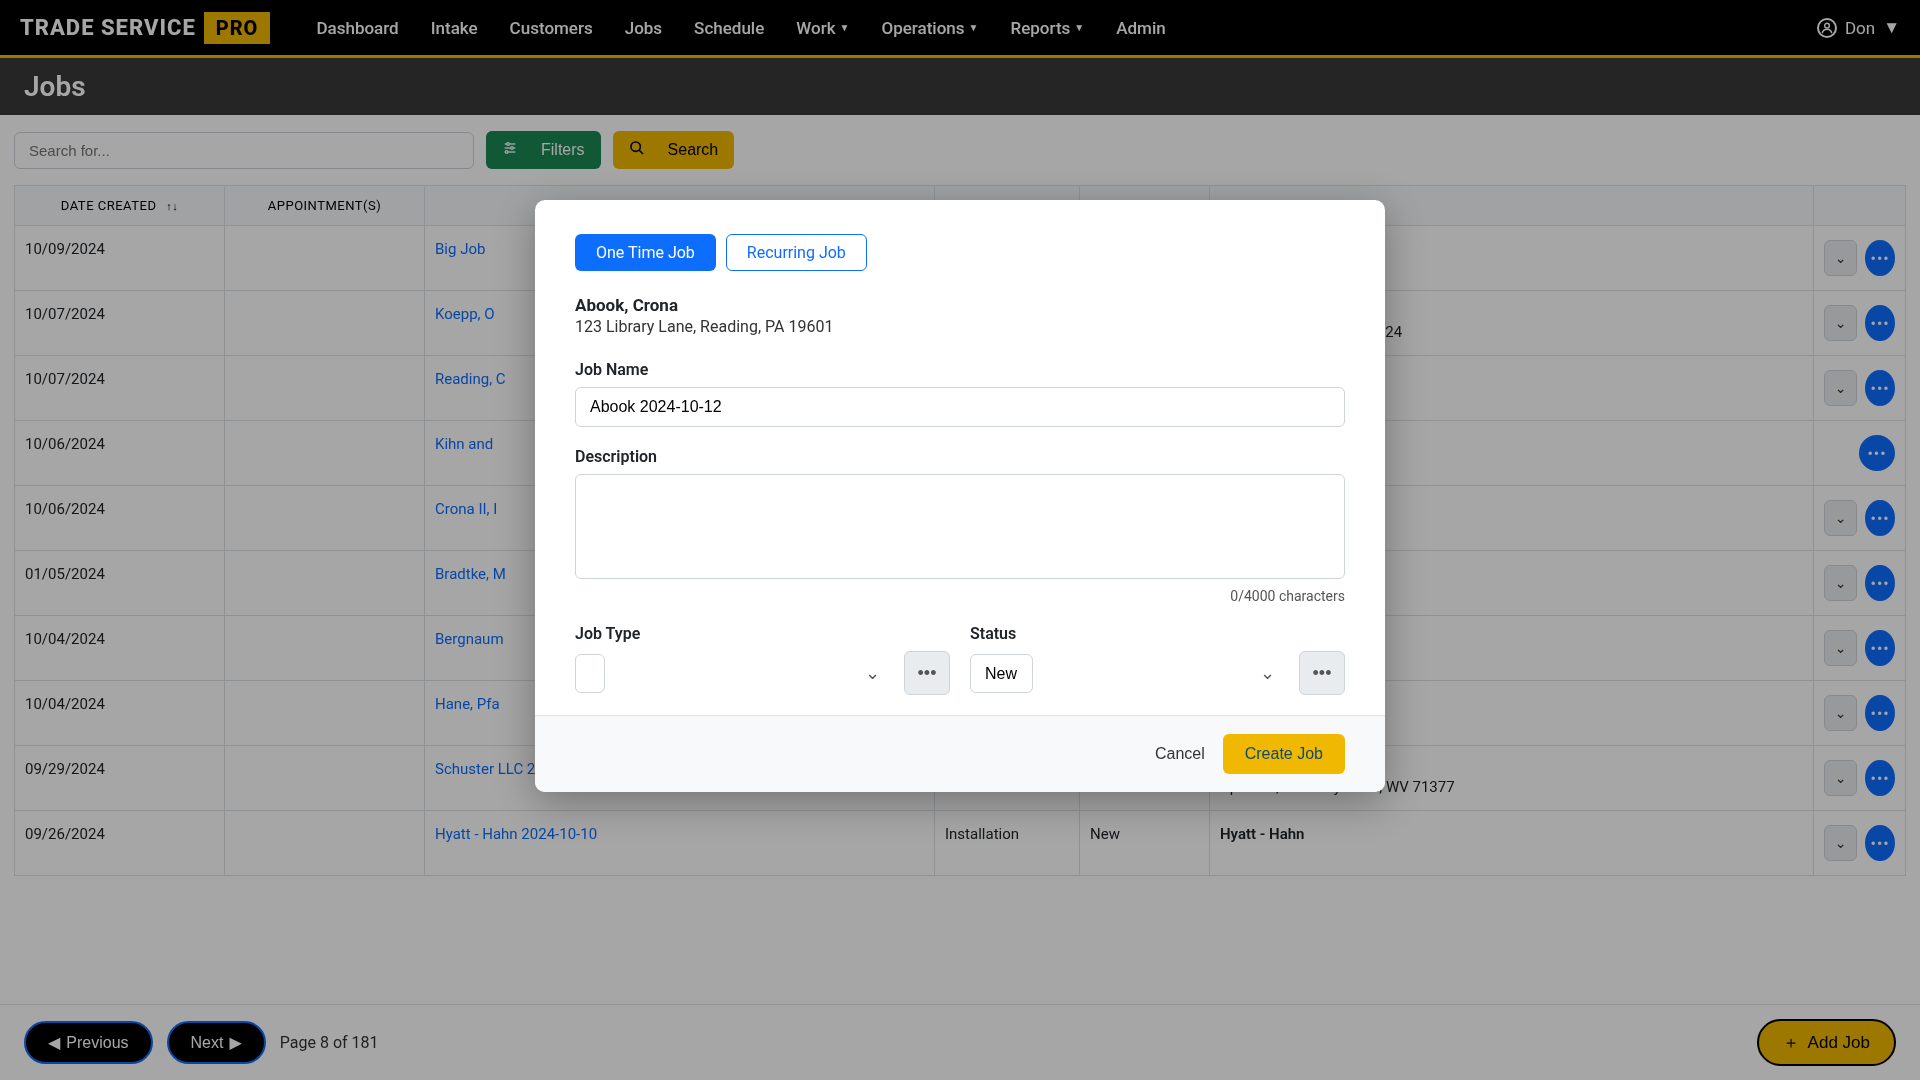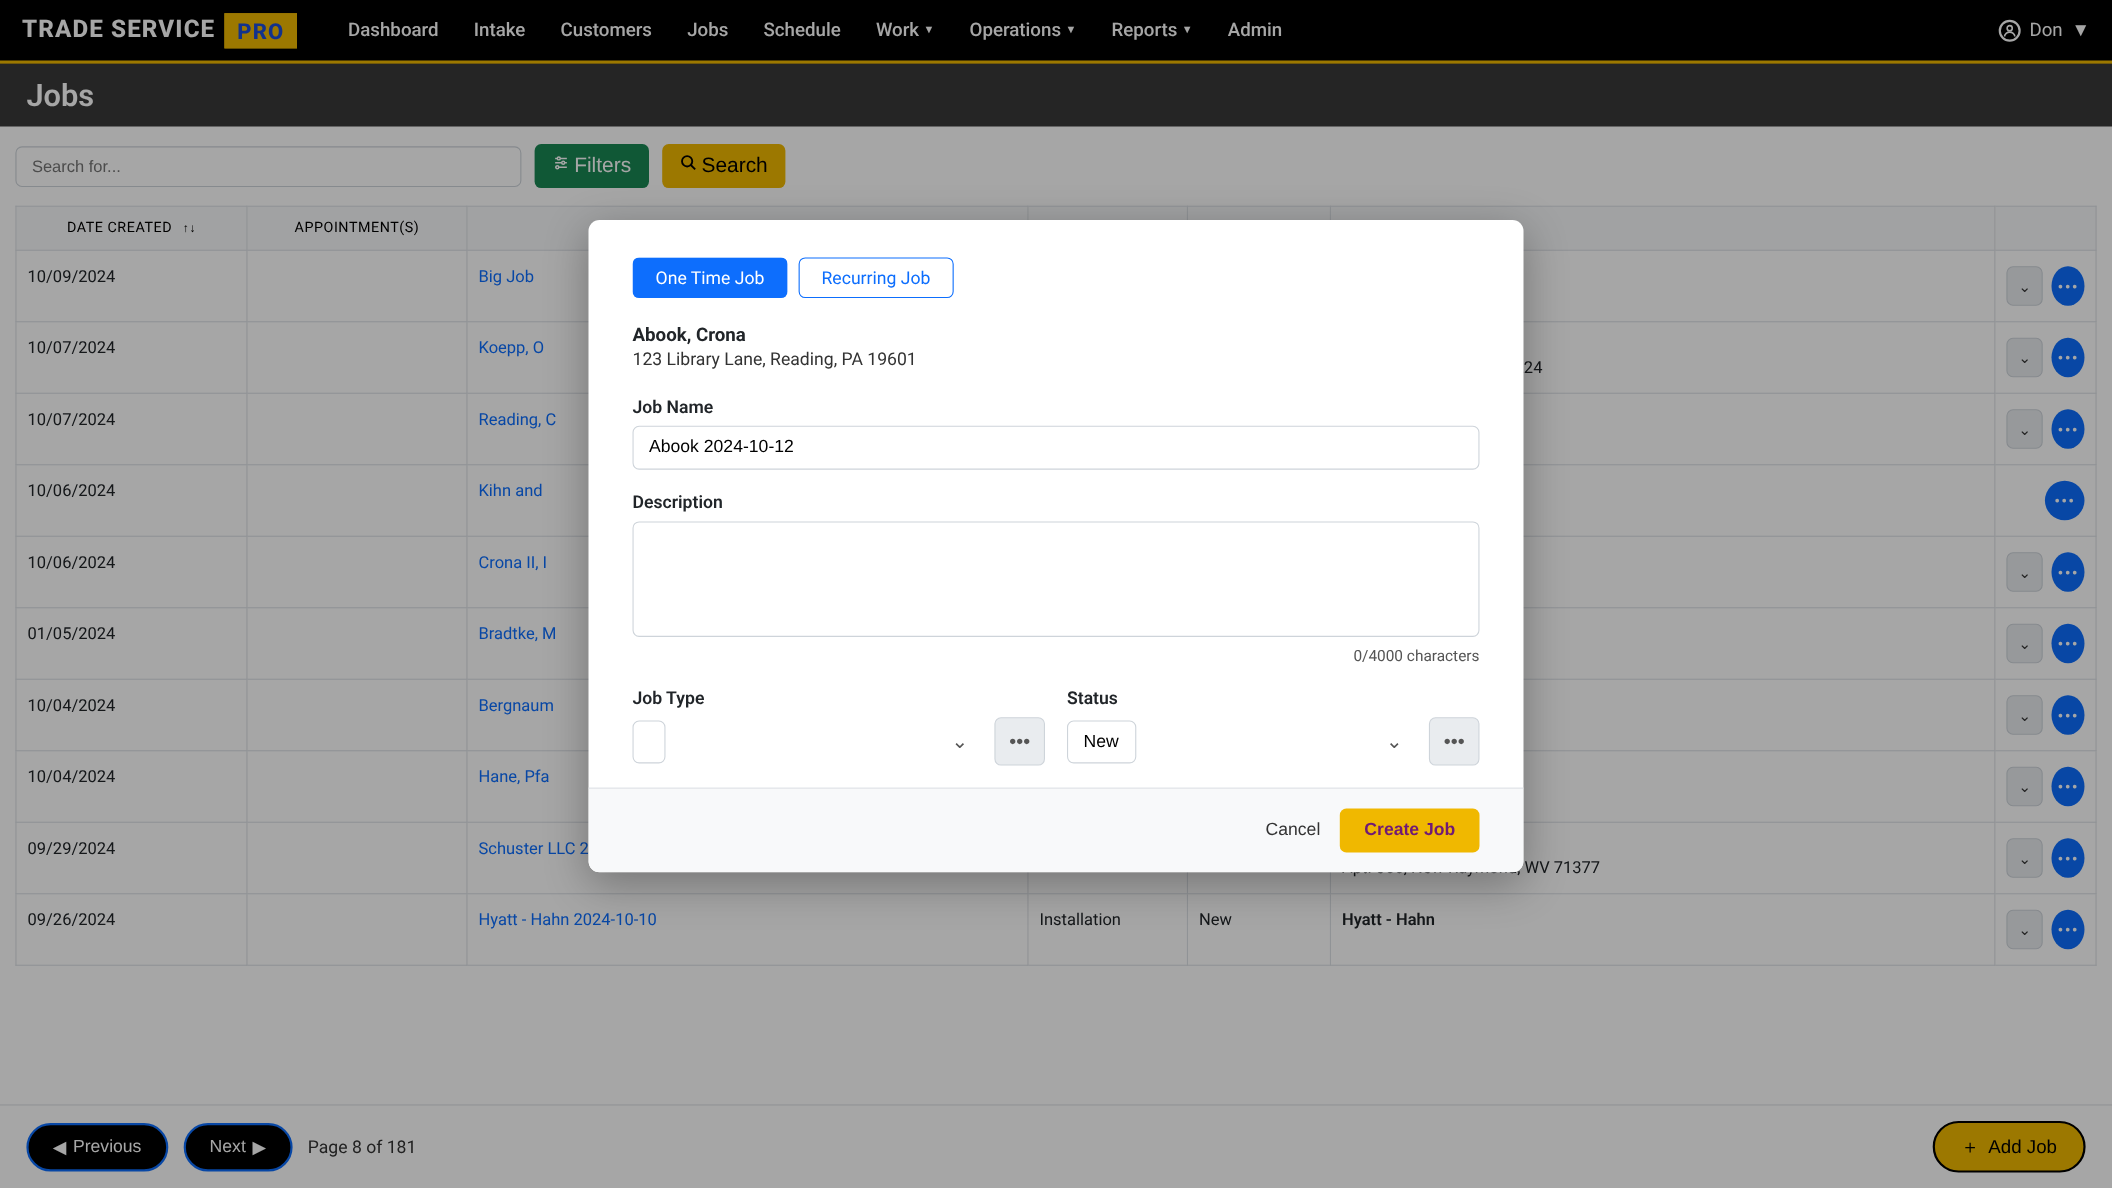--- a/index.html
+++ b/index.html
@@ -2,35 +2,35 @@
 <html><head>
 <meta charset="utf-8">
 <style>
   * { box-sizing: border-box; margin: 0; padding: 0; }
   body { font-family: -apple-system, BlinkMacSystemFont, "Segoe UI", Roboto, sans-serif; font-size: 14px; background: #fff; color: #212529; width: 1920px; height: 1080px; overflow: hidden; position: relative; }
   
   
   .topnav { background: #000; height: 58px; display: flex; align-items: center; padding: 0 20px; border-bottom: 3px solid #f0b800; }
   .brand { display: flex; align-items: center; gap: 8px; margin-right: 30px; }
   .brand-a { color: #fff; font-weight: 800; font-size: 22px; letter-spacing: 1px; }
-  .brand-b { background: #f0b800; color: #1d4ed8; font-weight: 800; font-size: 20px; padding: 2px 10px; letter-spacing: 1px; border: 2px solid #f0b800; }
+  .brand-b { background: #f0b800; color: #000000; font-weight: 800; font-size: 20px; padding: 2px 10px; letter-spacing: 1px; border: 2px solid #f0b800; }
   .nav-items { display: flex; gap: 0; }
   .nav-item { color: #fff; padding: 10px 16px; font-size: 17px; font-weight: 500; cursor: pointer; display: flex; align-items: center; gap: 4px; }
   .nav-item .caret { font-size: 10px; }
   .nav-right { margin-left: auto; display: flex; align-items: center; gap: 8px; color: #fff; font-size: 17px; cursor: pointer; }
   .nav-right .user-icon { width: 20px; height: 20px; border-radius: 50%; border: 2px solid #fff; display: inline-flex; align-items: center; justify-content: center; font-size: 11px; }
   
   
   .page-header { background: #3a3a3a; color: #fff; padding: 12px 24px; }
   .page-header h1 { font-size: 28px; font-weight: 600; }
   
   
   .toolbar { padding: 16px 14px; display: flex; gap: 12px; align-items: center; }
   .search-input { width: 460px; padding: 9px 14px; border: 1px solid #ced4da; border-radius: 6px; font-size: 15px; }
-  .btn { padding: 9px 16px; border-radius: 6px; border: none; font-size: 19px; font-weight: 500; cursor: pointer; display: inline-flex; align-items: center; gap: 4px; }
+  .btn { padding: 9px 16px; border-radius: 6px; border: none; font-size: 16px; font-weight: 500; cursor: pointer; display: inline-flex; align-items: center; gap: 23px; }
   .btn-green { background: #198754; color: #fff; }
   .btn-yellow { background: #f0b800; color: #000; }
   
   
   .table-wrap { padding: 0 14px; }
   table { width: 100%; border-collapse: collapse; table-layout: fixed; }
   th { text-align: center; padding: 12px 10px; font-size: 13px; font-weight: 400; color: #000000; text-transform: uppercase; letter-spacing: 0.5px; border: 1px solid #dee2e6; background: #f8f9fa; }
   th.sortable { cursor: pointer; }
   td { padding: 14px 10px; border: 1px solid #dee2e6; vertical-align: top; font-size: 15px; }
   .link { color: #0d6efd; cursor: pointer; }
@@ -68,21 +68,21 @@
   .char-count { text-align: right; font-size: 14px; color: #555; margin-top: 6px; margin-bottom: 20px; }
   .form-row { display: flex; gap: 20px; }
   .form-col { flex: 1; }
   .select-row { display: flex; gap: 10px; align-items: center; }
   .form-select { flex: 1; padding: 10px 14px; border: 1px solid #ced4da; border-radius: 6px; font-size: 16px; background: #fff; appearance: none; position: relative; }
   .select-wrap { flex: 1; position: relative; }
   .select-wrap::after { content: "⌄"; position: absolute; right: 14px; top: 8px; font-size: 18px; pointer-events: none; color: #555; }
   .btn-ellipsis { background: #e9ecef; border: 1px solid #ced4da; border-radius: 6px; width: 46px; height: 44px; display: inline-flex; align-items: center; justify-content: center; cursor: pointer; font-size: 18px; color: #555; }
   .modal-footer { background: #f8f9fa; border-top: 1px solid #dee2e6; padding: 18px 40px; display: flex; justify-content: flex-end; gap: 18px; align-items: center; }
   .btn-cancel { background: transparent; border: none; font-size: 16px; color: #333; cursor: pointer; }
-  .btn-create { background: #f0b800; color: #701a75; border: none; border-radius: 6px; padding: 11px 22px; font-size: 16px; font-weight: 700; cursor: pointer; }
+  .btn-create { background: #f0b800; color: #0c4a6e; border: none; border-radius: 6px; padding: 11px 22px; font-size: 16px; font-weight: 400; cursor: pointer; }
   
   .sort-icon { font-size: 11px; margin-left: 6px; }
 </style>
 </head>
 <body>
 
 <div class="topnav">
   <div class="brand">
     <span class="brand-a">TRADE SERVICE</span>
     <span class="brand-b">PRO</span>

